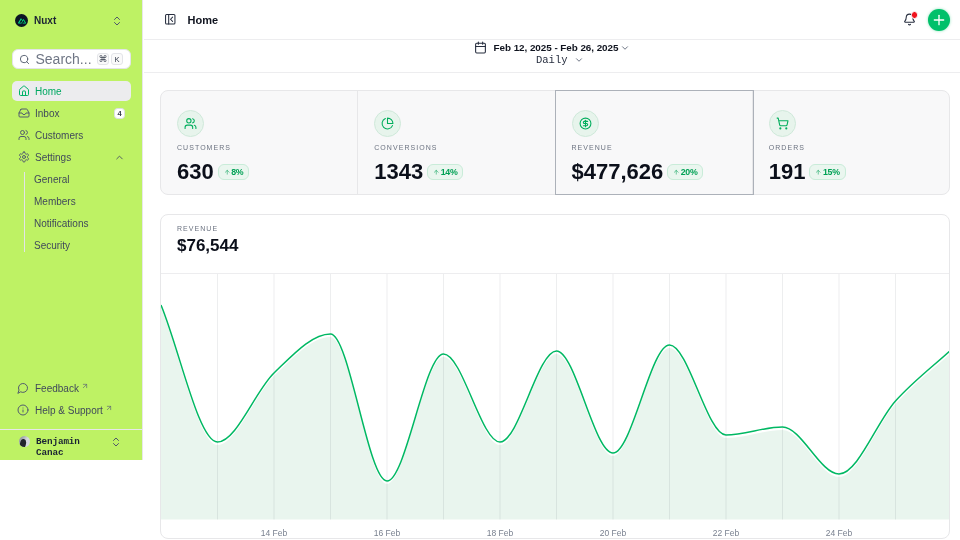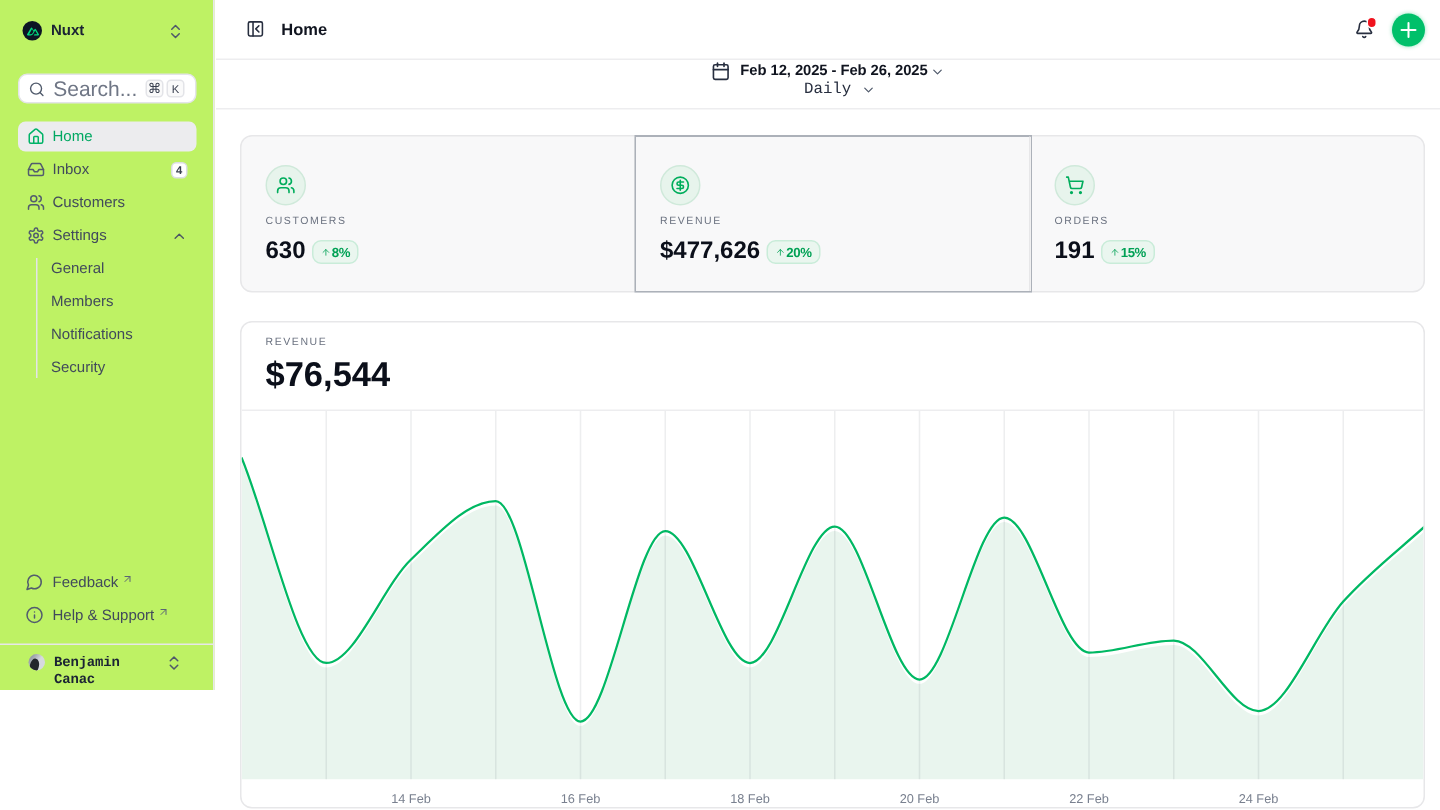--- a/index.html
+++ b/index.html
@@ -53,28 +53,28 @@
 .daily .dtext2{font-size:10.5px;font-weight:500;color:#272e3f;font-family:Liberation Mono, monospace;}
 
 
 .stats{position:absolute;left:16px;top:90px;width:790px;height:105px;background:#f8f8f9;border:1px solid #e7e7e9;border-radius:8px;display:flex;}
 .stat{flex:1;position:relative;padding:19px 16px 0 16px;border-right:1px solid #e7e7e9;}
 .stat:last-child{border-right:none;}
 .stat.selected{box-shadow:0 0 0 1px #acb1b9;border-radius:0;z-index:2;}
 .scircle{width:27px;height:27px;border-radius:50%;background:#e7f4ec;border:1px solid #cfe9da;color:#00ad5c;display:flex;align-items:center;justify-content:center;}
 .slabel{margin-top:7px;font-size:7px;letter-spacing:1.05px;color:#6b7280;font-weight:500;}
 .svalrow{margin-top:8px;display:flex;align-items:center;}
-.sval{font-size:16px;font-weight:700;color:#0b0f1a;}
+.sval{font-size:22px;font-weight:700;color:#0b0f1a;}
 .sbadge{margin-left:4px;background:#eaf6ef;border:1px solid #c9ecd9;color:#00a155;border-radius:6px;font-size:8.8px;font-weight:600;padding:2.5px 5px;line-height:1;display:inline-flex;align-items:center;letter-spacing:-0.3px;}.sbadge svg{margin-right:1px;}
 
 
 .chartcard{position:absolute;left:16px;top:214px;width:790px;height:325px;background:#fff;border:1px solid #e7e7e9;border-radius:8px;overflow:hidden;}
 .chead{padding:10px 16px 0 16px;}
 .clabel{font-size:7px;letter-spacing:1.05px;color:#6b7280;font-weight:500;}
-.cval{font-size:23px;font-weight:700;color:#0b0f1a;margin-top:4px;}
+.cval{font-size:17px;font-weight:700;color:#0b0f1a;margin-top:4px;}
 .cbody{position:absolute;left:0;top:58px;width:788px;height:282px;border-top:1px solid #ededef;}
 </style>
 </head>
 <body>
 
 <aside class="sidebar">
   <div class="logo-row">
     <div class="logo-circle">
       <svg width="8" height="8" viewBox="0 0 24 24">
           <path fill="#00DC82" d="M13.464 19.83h8.922c.283 0 .562-.073.807-.213a1.61 1.61 0 0 0 .591-.583 1.58 1.58 0 0 0 .216-.796 1.58 1.58 0 0 0-.217-.796L17.792 7.414a1.61 1.61 0 0 0-.591-.583 1.63 1.63 0 0 0-.807-.214c-.283 0-.562.074-.807.214a1.61 1.61 0 0 0-.591.583l-1.532 2.64-2.996-5.163a1.61 1.61 0 0 0-.592-.583 1.63 1.63 0 0 0-.807-.214c-.284 0-.562.074-.807.214a1.61 1.61 0 0 0-.592.583L.216 17.442A1.58 1.58 0 0 0 0 18.238c0 .28.074.554.216.796.142.242.346.443.591.583.245.14.524.214.807.213h5.6c2.22 0 3.856-.969 4.982-2.86l2.733-4.7 1.464-2.515 4.395 7.506h-5.859Zm-5.341-2.546-3.908-.001 5.858-10.069 2.923 5.036-1.957 3.366c-.748 1.225-1.597 1.668-2.916 1.668"></path>
@@ -251,20 +251,36 @@
             <path d="M16 3.13a4 4 0 0 1 0 7.75"></path>
           </svg>
         </div>
       <div class="slabel">CUSTOMERS</div>
       <div class="svalrow">
           <span class="sval">630</span>
           <span class="sbadge"><svg class="ic" width="6.5" height="6.5" viewBox="0 0 24 24" stroke-width="3">
               <path d="m5 12 7-7 7 7"></path>
               <path d="M12 19V5"></path>
             </svg>8%</span>
+        </div>
+    </div>
+    <div class="stat">
+      <div class="scircle">
+          <svg class="ic" width="13" height="13" viewBox="0 0 24 24" stroke-width="1.8">
+            <path d="M21.21 15.89A10 10 0 1 1 8 2.83"></path>
+            <path d="M22 12A10 10 0 0 0 12 2v10z"></path>
+          </svg>
+        </div>
+      <div class="slabel">CONVERSIONS</div>
+      <div class="svalrow">
+          <span class="sval">1343</span>
+          <span class="sbadge"><svg class="ic" width="6.5" height="6.5" viewBox="0 0 24 24" stroke-width="3">
+              <path d="m5 12 7-7 7 7"></path>
+              <path d="M12 19V5"></path>
+            </svg>14%</span>
         </div>
     </div>
     <div class="stat selected">
       <div class="scircle">
           <svg class="ic" width="13" height="13" viewBox="0 0 24 24" stroke-width="1.8">
             <circle cx="12" cy="12" r="10"></circle>
             <path d="M16 8h-6a2 2 0 1 0 0 4h4a2 2 0 1 1 0 4H8"></path>
             <path d="M12 18V6"></path>
           </svg>
         </div>

